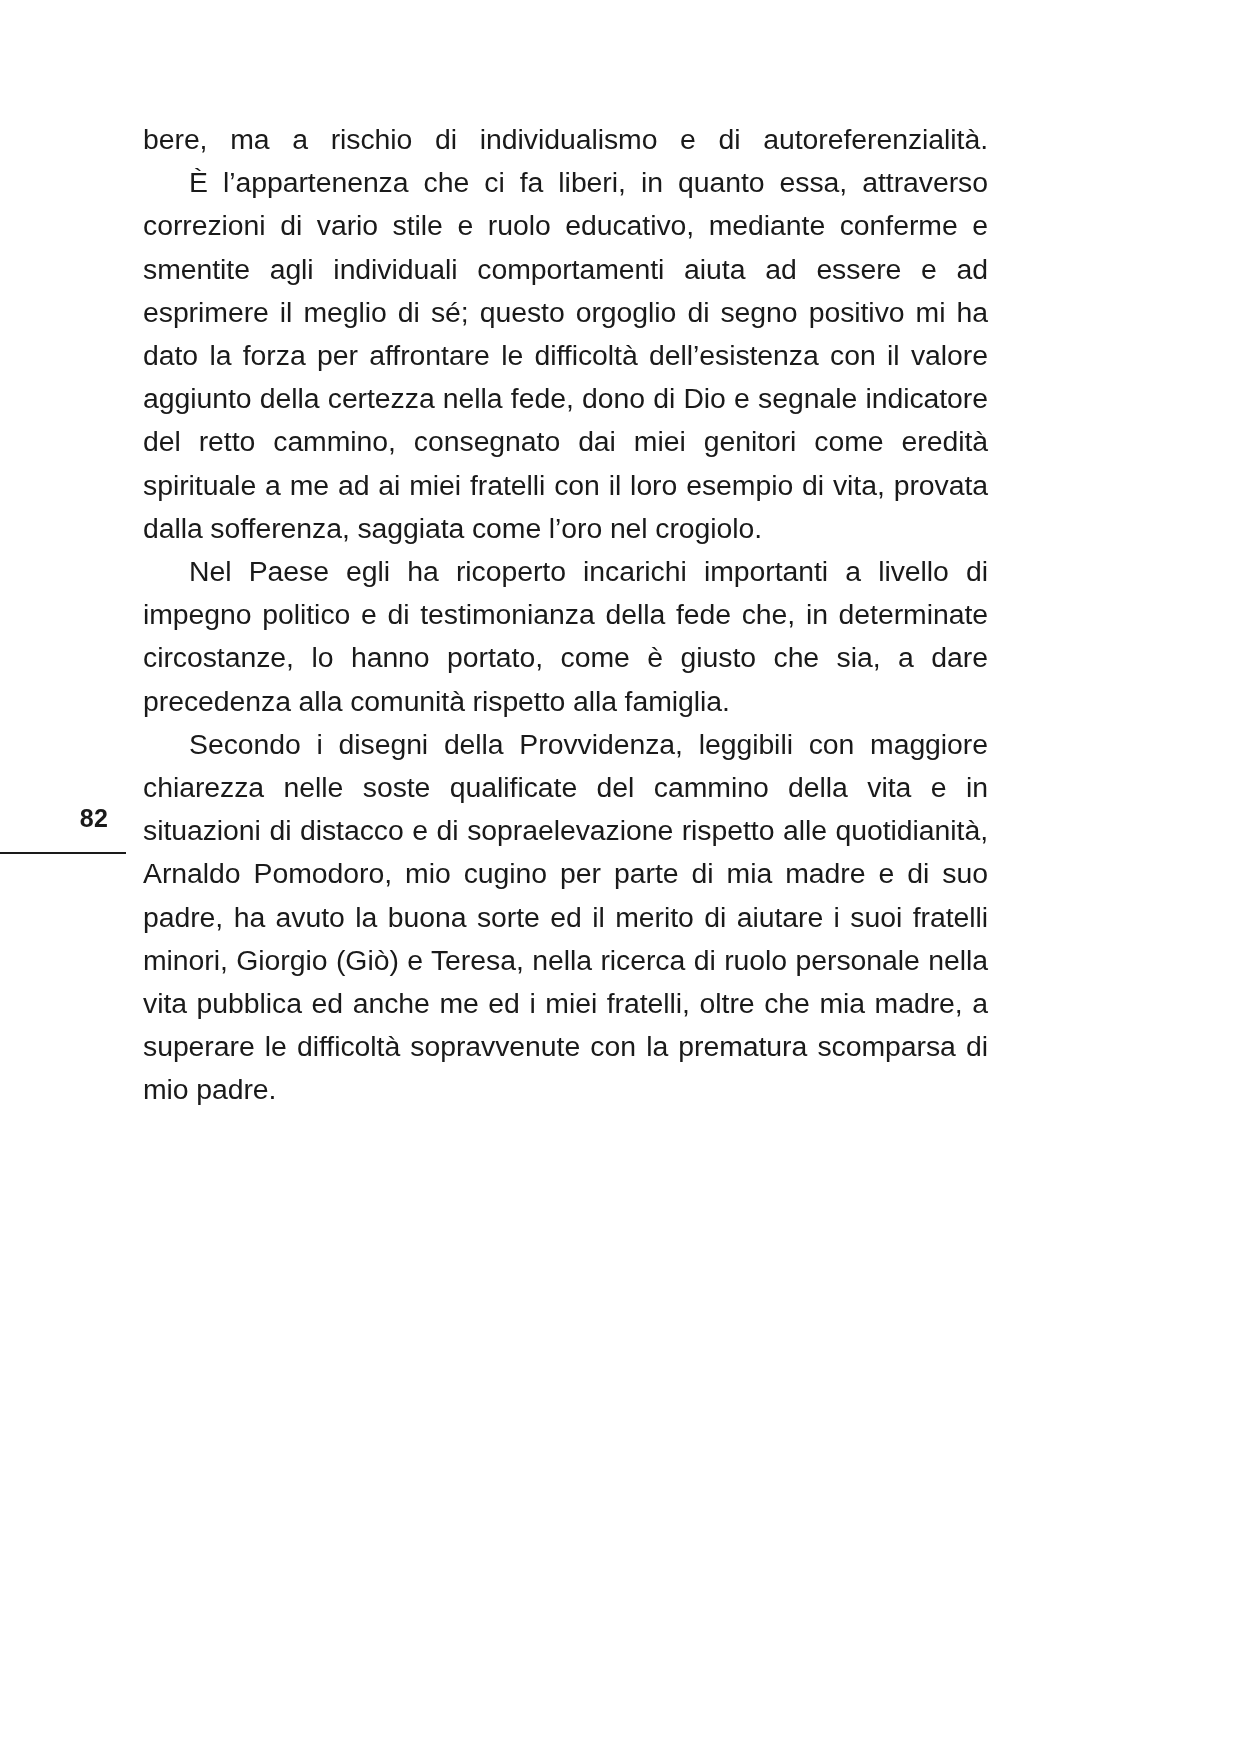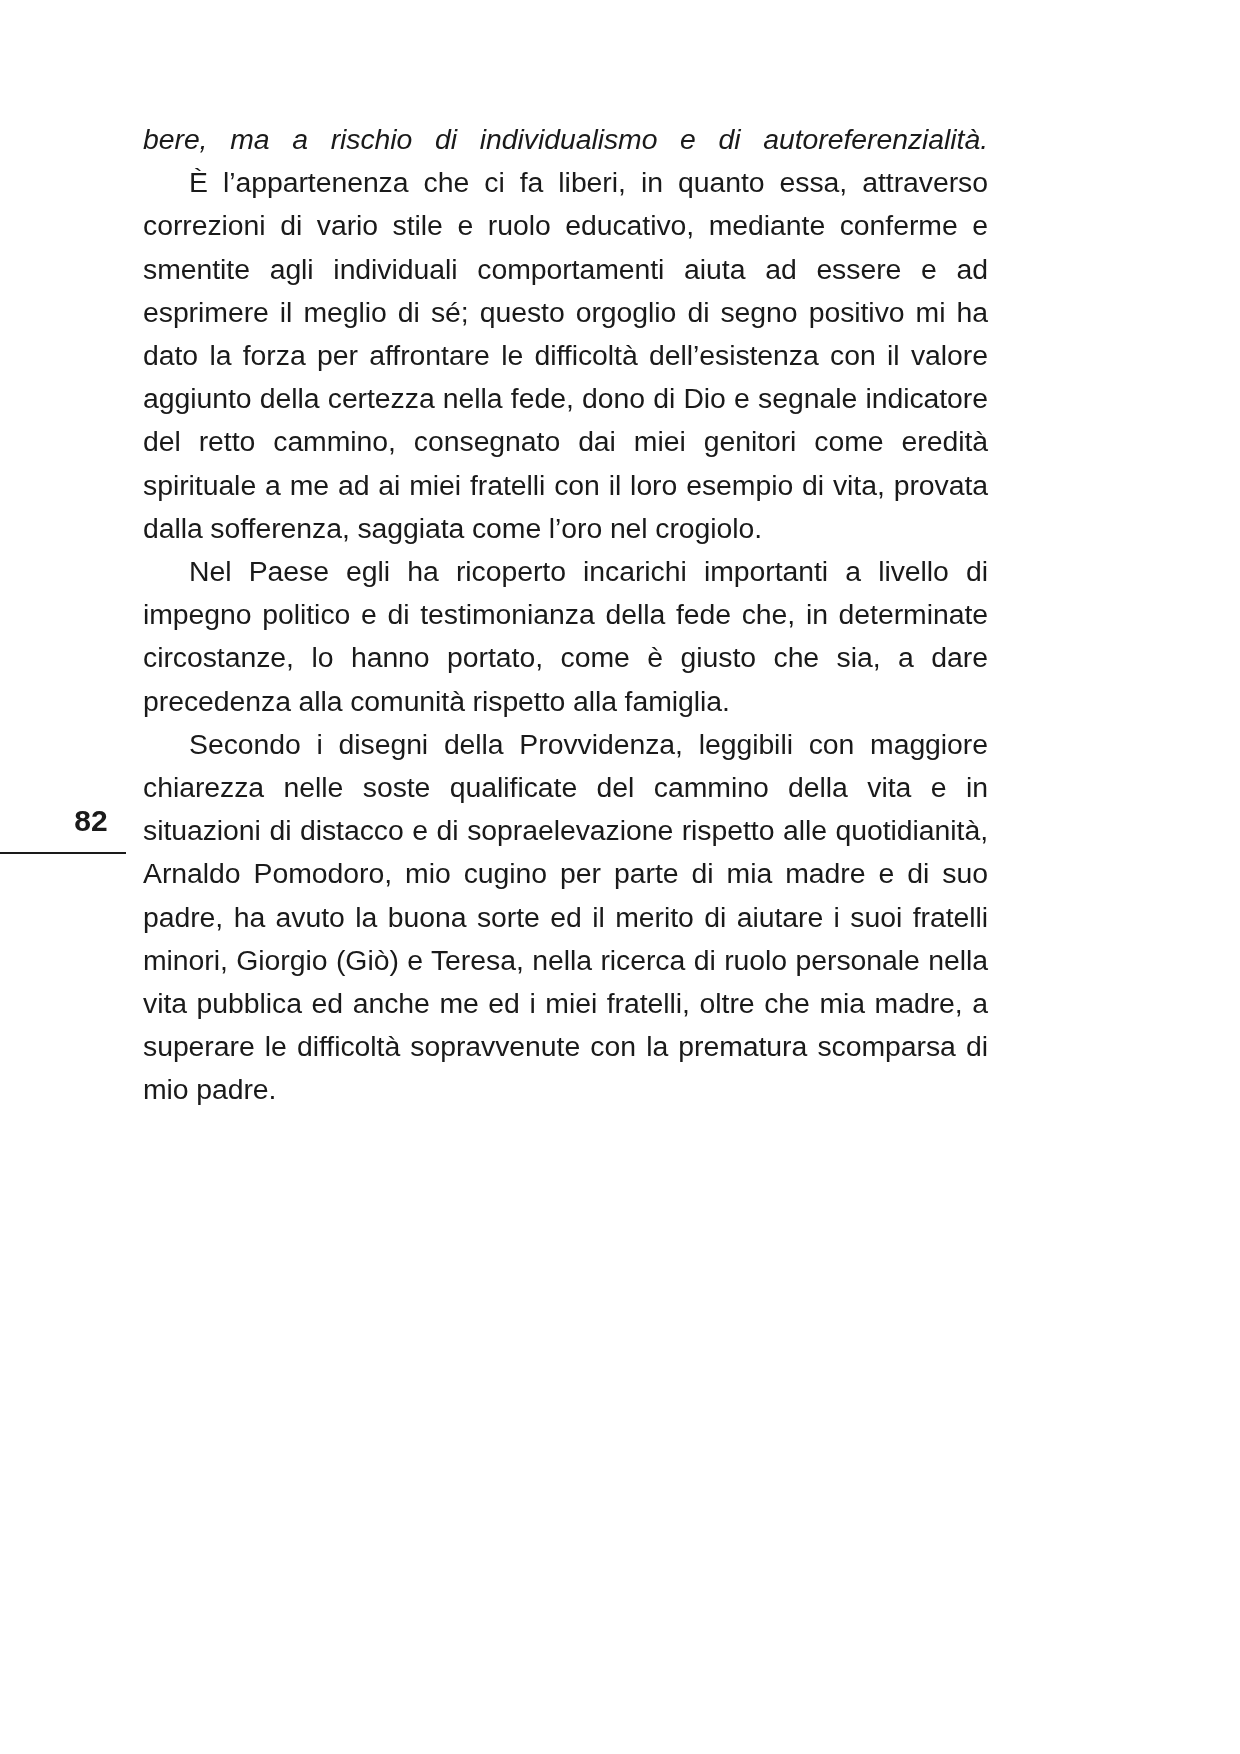--- a/index.html
+++ b/index.html
@@ -22,21 +22,21 @@
   .folio-block {
     position: absolute;
     left: 0;
     top: 806px;
     width: 126px;
     text-align: right;
   }
 
   .folio-number {
     display: block;
-    font-size: 30px;
+    font-size: 25px;
     font-weight: bold;
     line-height: 1;
     letter-spacing: 0.2px;
     color: #1a1a1a;
     padding-right: 18px;
   }
 
   .folio-rule {
     position: absolute;
     left: 0;
@@ -73,21 +73,20 @@
   }
 
   
   .para.indent {
     text-indent: 46px;
   }
 
   
   .para.force-justify {
     text-align-last: justify;
-    font-style: italic;
   }
 </style>
 </head>
 <body>
 
 <div class="page">
 
   <div class="folio-block">
     <span class="folio-number">82</span>
     <div class="folio-rule"></div>

